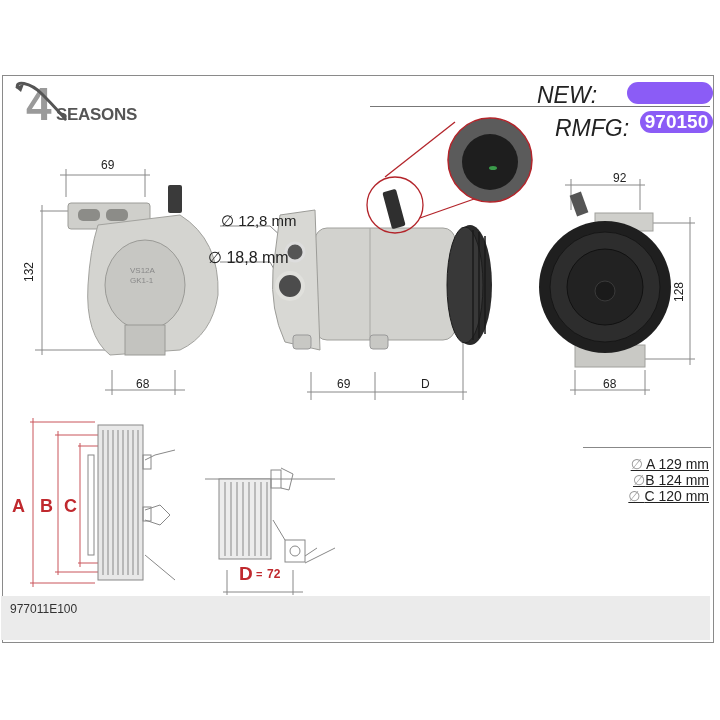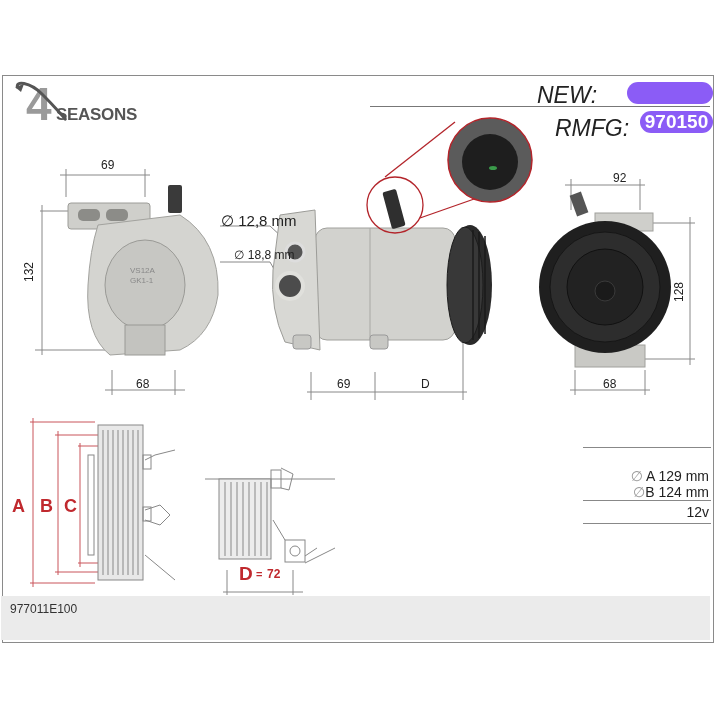--- a/index.html
+++ b/index.html
@@ -100,21 +100,21 @@
       </g>
 
     <circle cx="180" cy="95" r="28" fill="none" stroke="#b3242a" stroke-width="1.3"></circle>
     <line x1="170" y1="67" x2="240" y2="12" stroke="#b3242a" stroke-width="1.3"></line>
     <line x1="205" y1="108" x2="262" y2="88" stroke="#b3242a" stroke-width="1.3"></line>
     <circle cx="275" cy="50" r="42" fill="#5b5b5b" stroke="#b3242a" stroke-width="1.5"></circle>
     <circle cx="275" cy="52" r="28" fill="#1e1e1e"></circle>
     <ellipse cx="278" cy="58" rx="4" ry="2" fill="#3a9b4a"></ellipse>
   </svg>
   <span class="dim" style="left:221px;top:212px;font-size:15px">∅ 12,8 mm</span>
-  <span class="dim" style="left:234px;top:248px;font-size:12px">∅ 18,8 mm</span>
+  <span class="dim" style="left:208px;top:248px;font-size:16px">∅ 18,8 mm</span>
   <span class="dim" style="left:337px;top:377px">69</span>
   <span class="dim" style="left:421px;top:377px">D</span>
 </div>
 
 <div>
   <svg class="abs" style="left:525px;top:165px" width="185" height="235">
     <g stroke="#888" stroke-width="1" fill="none">
       <line x1="40" y1="20" x2="120" y2="20"></line>
         <line x1="46" y1="14" x2="46" y2="45"></line>
         <line x1="115" y1="14" x2="115" y2="45"></line>
@@ -196,24 +196,22 @@
         <line x1="88" y1="110" x2="88" y2="140"></line>
       <line x1="18" y1="132" x2="98" y2="132"></line>
     </g>
   </svg>
   <span class="abs red" style="left:239px;top:563px;font-size:19px">D</span>
   <span class="abs red" style="left:256px;top:568px;font-size:11px">=</span>
   <span class="abs red" style="left:267px;top:567px;font-size:12px">72</span>
 </div>
 
 <div class="specs">
-  <div class="spec-row" style="border-top:1.5px solid #888;padding-top:20px;line-height:16px;">
+  <div class="spec-row" style="border-top:1.5px solid #888;padding-top:8px;line-height:16px;text-decoration:underline;">
     <div><span style="color:#999">∅ </span><span>A 129 mm</span></div>
     <div><span style="color:#999">∅</span><span>B  124 mm</span></div>
-  </div>
-  <div class="spec-row" style="height:22px;line-height:22px;border-bottom:1.5px solid #888">
-    <span>12v</span>
+    <div style="padding-bottom:2px"><span style="color:#999">∅ </span><span>C 120 mm</span></div>
   </div>
 </div>
 
 <div class="footer">
   <span>977011E100</span>
 </div>
 
 </body></html>

